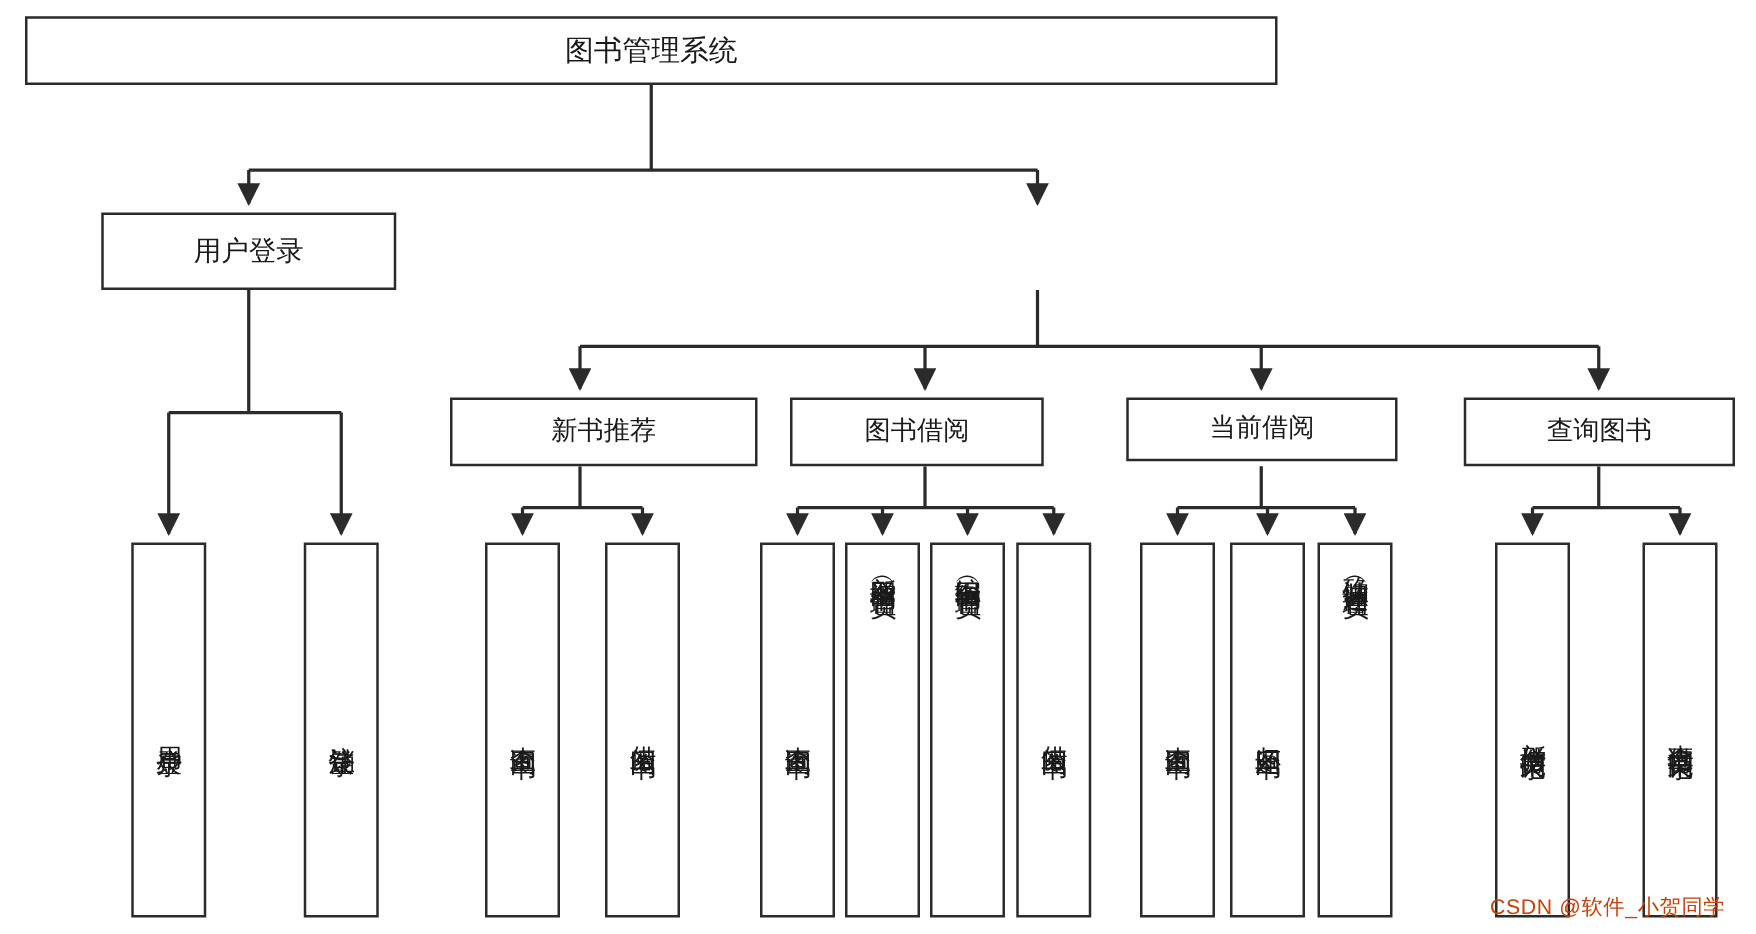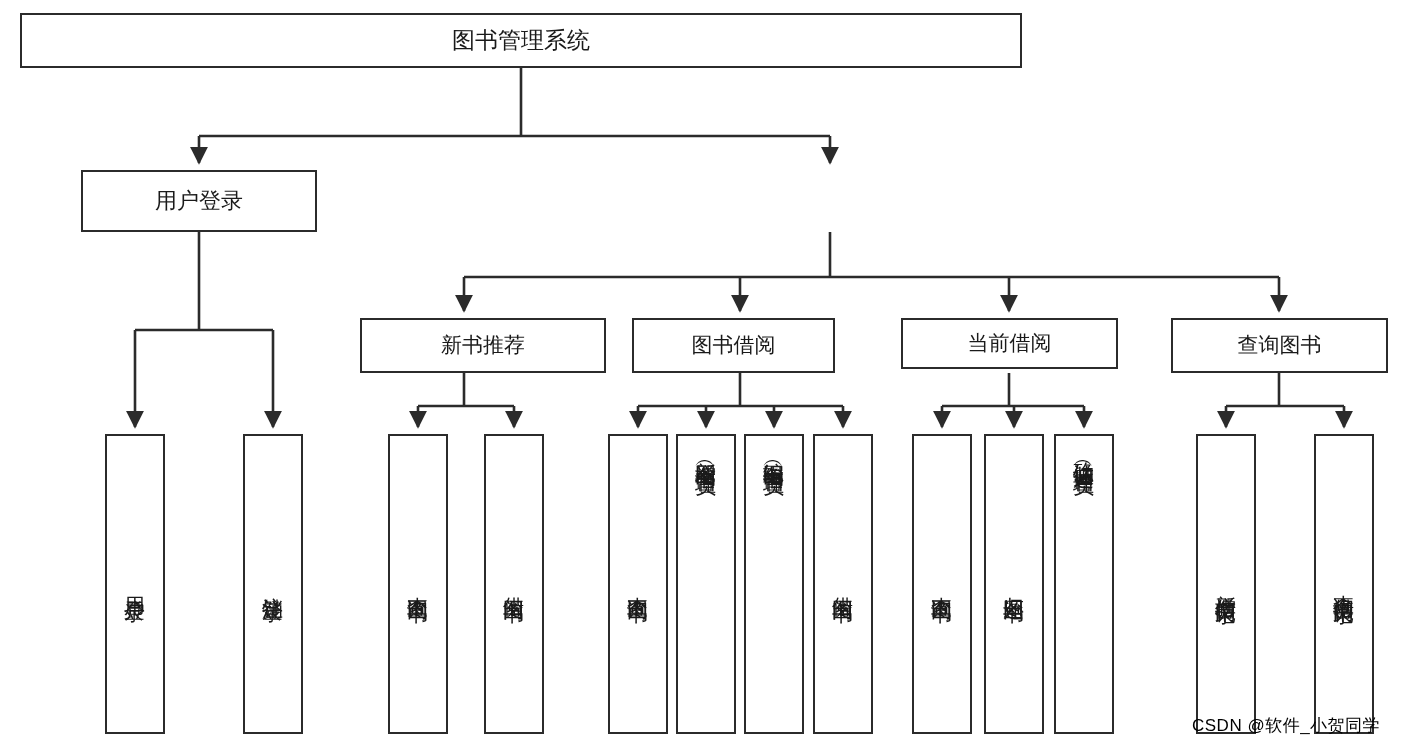--- a/index.html
+++ b/index.html
@@ -184,15 +184,15 @@
   <div class="node node-leaf" id="node-leaf-10" style="left: 1054px; top: 434px; width: 60px; height: 300px;">
     <span class="node-label">确认归还（管理员）</span>
   </div>
   <div class="node node-leaf leaf-center" id="node-leaf-11" style="left: 1196px; top: 434px; width: 60px; height: 300px;">
     <span class="node-label">新增借阅记录</span>
   </div>
   <div class="node node-leaf leaf-center" id="node-leaf-12" style="left: 1314px; top: 434px; width: 60px; height: 300px;">
     <span class="node-label">查询借阅记录</span>
   </div>
 
-  <div id="watermark" style="left: 1192px; top: 714px; color: #000000;">CSDN @软件_小贺同学</div>
+  <div id="watermark" style="left: 1192px; top: 714px; color: #c2410c;">CSDN @软件_小贺同学</div>
 
 </div>
 
 </body></html>

